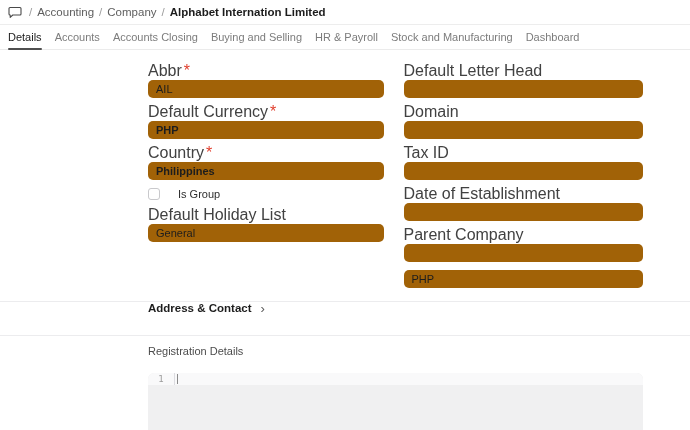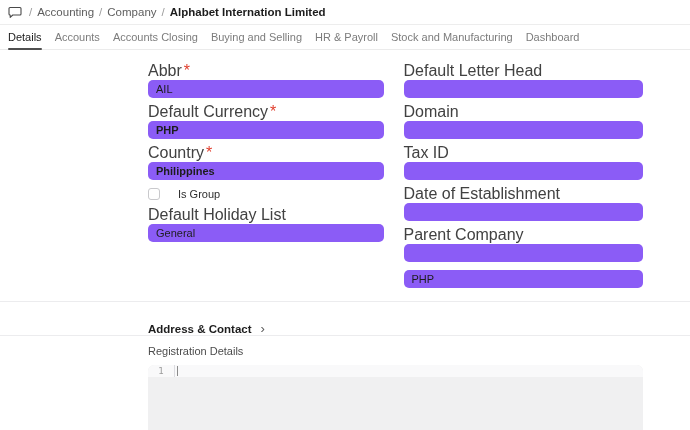--- a/index.html
+++ b/index.html
@@ -26,38 +26,38 @@
   .form-section { padding:14px 47px 6px 148px; border-bottom:1px solid #ececee; }
   .columns { display:flex; gap:20px; }
   .col-left  { width:236px; }
   .col-right { width:240px; }
 
   .field { margin-bottom:7px; }
   .field .flabel { display:block; font-size:16px; line-height:13px; color:#414141;
     margin-bottom:2px; }
   .req { color:#e03e2d; margin-left:2px; }
   .field input[type=text] { width:100%; height:18px; border:none; outline:none;
-    background:#8b5cf6; border-radius:5px; padding:0 8px; font-size:11px;
+    background:#a16207; border-radius:5px; padding:0 8px; font-size:11px;
     color:#1d1d1d; font-family:inherit; }
   .field input.bold { font-weight:bold; }
 
   .check-row { display:flex; align-items:center; gap:18px; height:14px; margin:3px 0 7px; }
   .check-row input { width:12px; height:12px; appearance:none; border:1px solid #c9c9cc;
     border-radius:3px; background:#fff; cursor:pointer; }
   .check-row .clabel { font-size:11px; font-weight:500; color:#2e2e2e; }
 
   
-  .collapse-row { height:34px; display:flex; align-items:flex-end; padding-left:148px;
+  .collapse-row { height:34px; display:flex; align-items:flex-start; padding-left:148px;
     border-bottom:1px solid #ececee; cursor:pointer; }
   .collapse-row .ctitle { font-size:11.5px; font-weight:bold; color:#1d1d1d; }
   .collapse-row .chev { margin-left:9px; color:#5c5c5c; font-size:13px; line-height:1; }
 
   
   .reg-section { padding:9px 47px 0 148px; }
-  .reg-label { font-size:11px; color:#4c4c4c; margin-bottom:8px; }
+  .reg-label { font-size:11px; color:#4c4c4c; margin-bottom:16px; }
   .code-editor { background:#f0f0f1; border-radius:6px 6px 0 0; height:110px; overflow:hidden; }
   .active-line { display:flex; height:12px; background:#f9f9fa; border-radius:6px 6px 0 0; }
   .gutter { width:27px; border-right:1px solid #dcdce0; text-align:center;
     font-family:"DejaVu Sans Mono","Liberation Mono",monospace; font-size:9px;
     line-height:12px; color:#9b9b9b; }
   .caret { width:1px; height:10px; background:#8a8a8a; margin:1px 0 0 2px; }
 </style>
 </head>
 <body>
 

